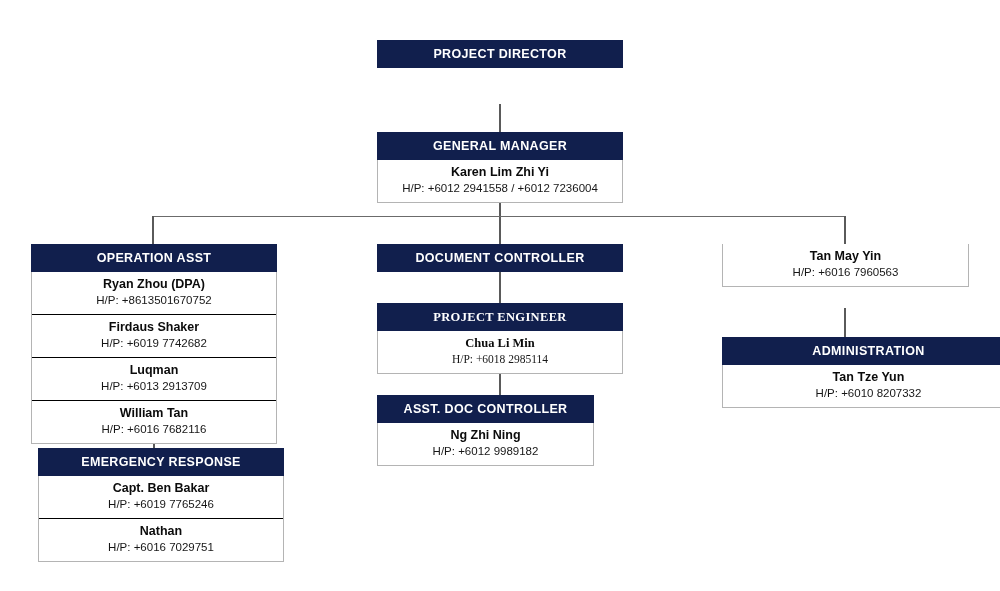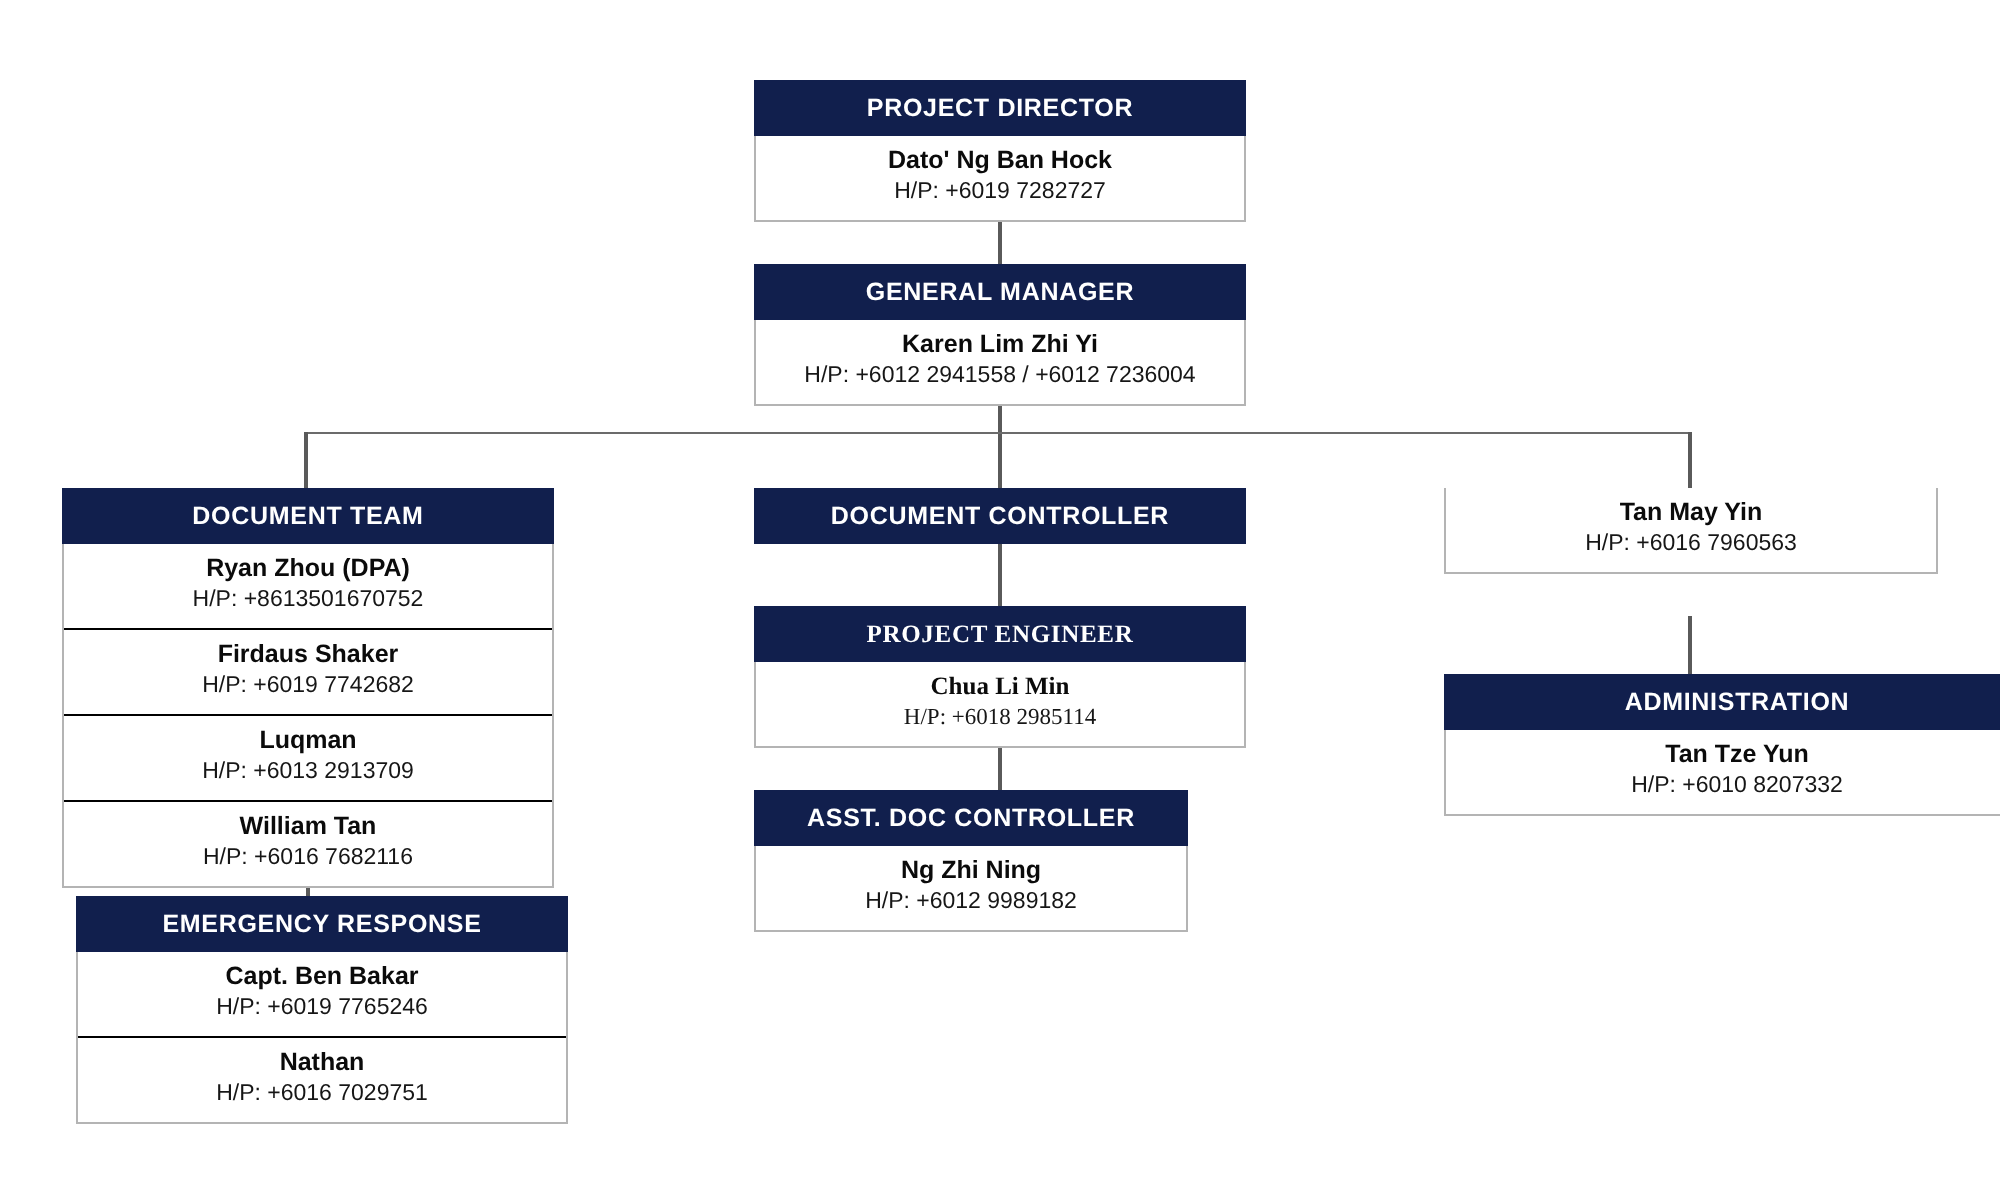--- a/index.html
+++ b/index.html
@@ -95,40 +95,34 @@
   <div class="conn v" style="left:153px; top:422px; width:2px; height:26px;"></div>
 
   <div class="conn v" style="left:499px; top:272px; width:2px; height:31px;"></div>
 
   <div class="conn v" style="left:499px; top:366px; width:2px; height:29px;"></div>
 
   <div class="conn v" style="left:844px; top:308px; width:2px; height:29px;"></div>
 
   <div class="org-box" style="left:377px; top:40px; width:246px;">
     <div class="box-header">PROJECT DIRECTOR</div>
-    <div class="box-rows">
-      <div class="row">
-        <div class="row-name">Dato' Ng Ban Hock</div>
-        <div class="row-phone">H/P: +6019 7282727</div>
-      </div>
-    </div>
   </div>
 
   <div class="org-box" style="left:377px; top:132px; width:246px;">
     <div class="box-header">GENERAL MANAGER</div>
     <div class="box-rows">
       <div class="row">
         <div class="row-name">Karen Lim Zhi Yi</div>
         <div class="row-phone">H/P: +6012 2941558 / +6012 7236004</div>
       </div>
     </div>
   </div>
 
   <div class="org-box" style="left:31px; top:244px; width:246px;">
-    <div class="box-header">DOCUMENT TEAM</div>
+    <div class="box-header">OPERATION ASST</div>
     <div class="box-rows">
       <div class="row">
         <div class="row-name">Ryan Zhou (DPA)</div>
         <div class="row-phone">H/P: +8613501670752</div>
       </div>
       <div class="row">
         <div class="row-name">Firdaus Shaker</div>
         <div class="row-phone">H/P: +6019 7742682</div>
       </div>
       <div class="row">

